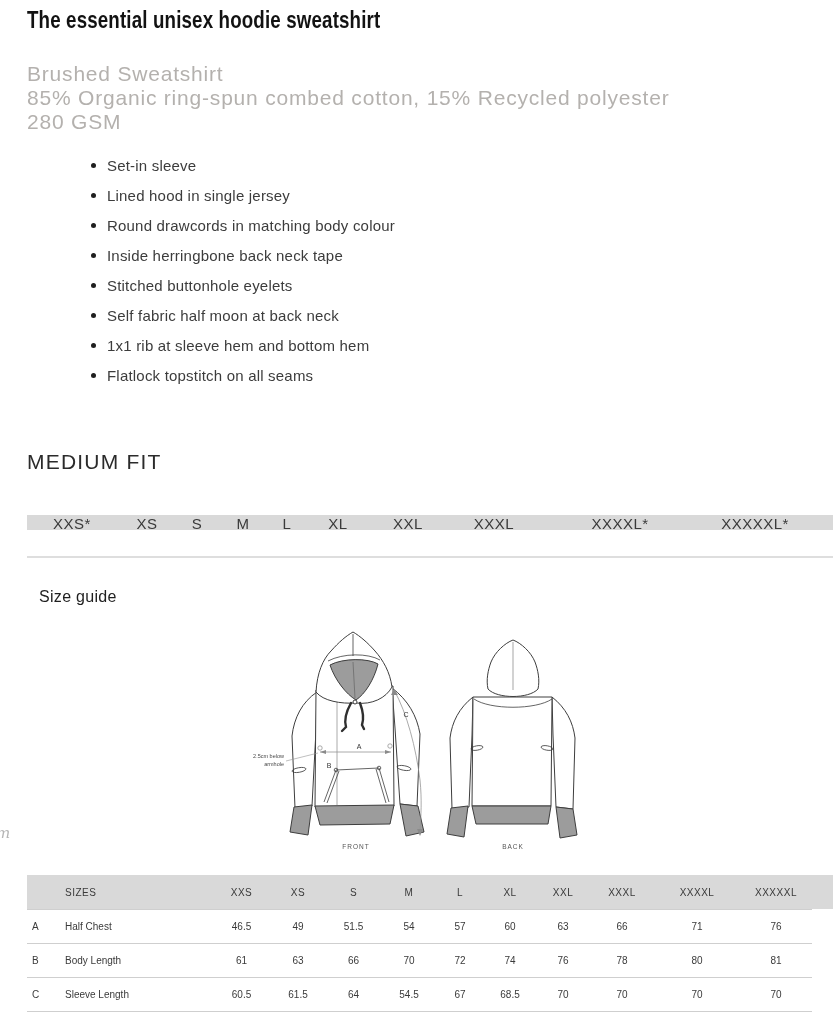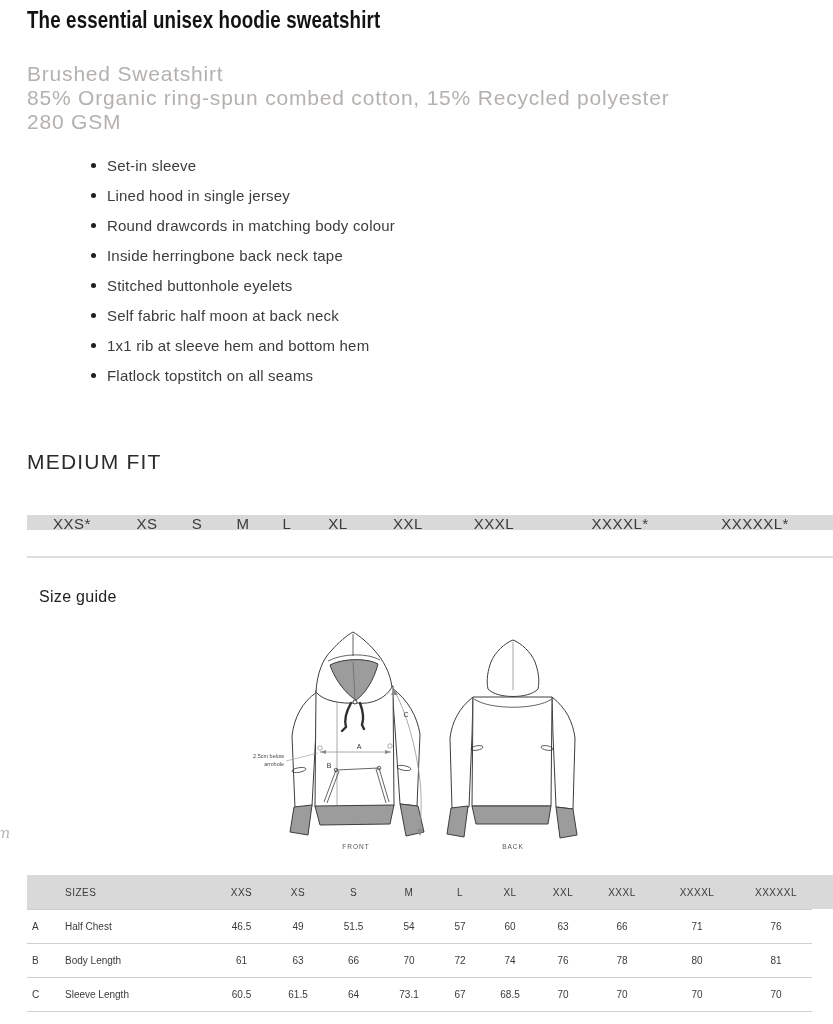--- a/index.html
+++ b/index.html
@@ -268,21 +268,21 @@
         <td>78</td>
         <td>80</td>
         <td>81</td>
       </tr>
       <tr>
         <td class="letter">C</td>
         <td class="label">Sleeve Length</td>
         <td>60.5</td>
         <td>61.5</td>
         <td>64</td>
-        <td>73.1</td>
+        <td>54.5</td>
         <td>67</td>
         <td>68.5</td>
         <td>70</td>
         <td>70</td>
         <td>70</td>
         <td>70</td>
       </tr>
     </tbody>
   </table>
 

